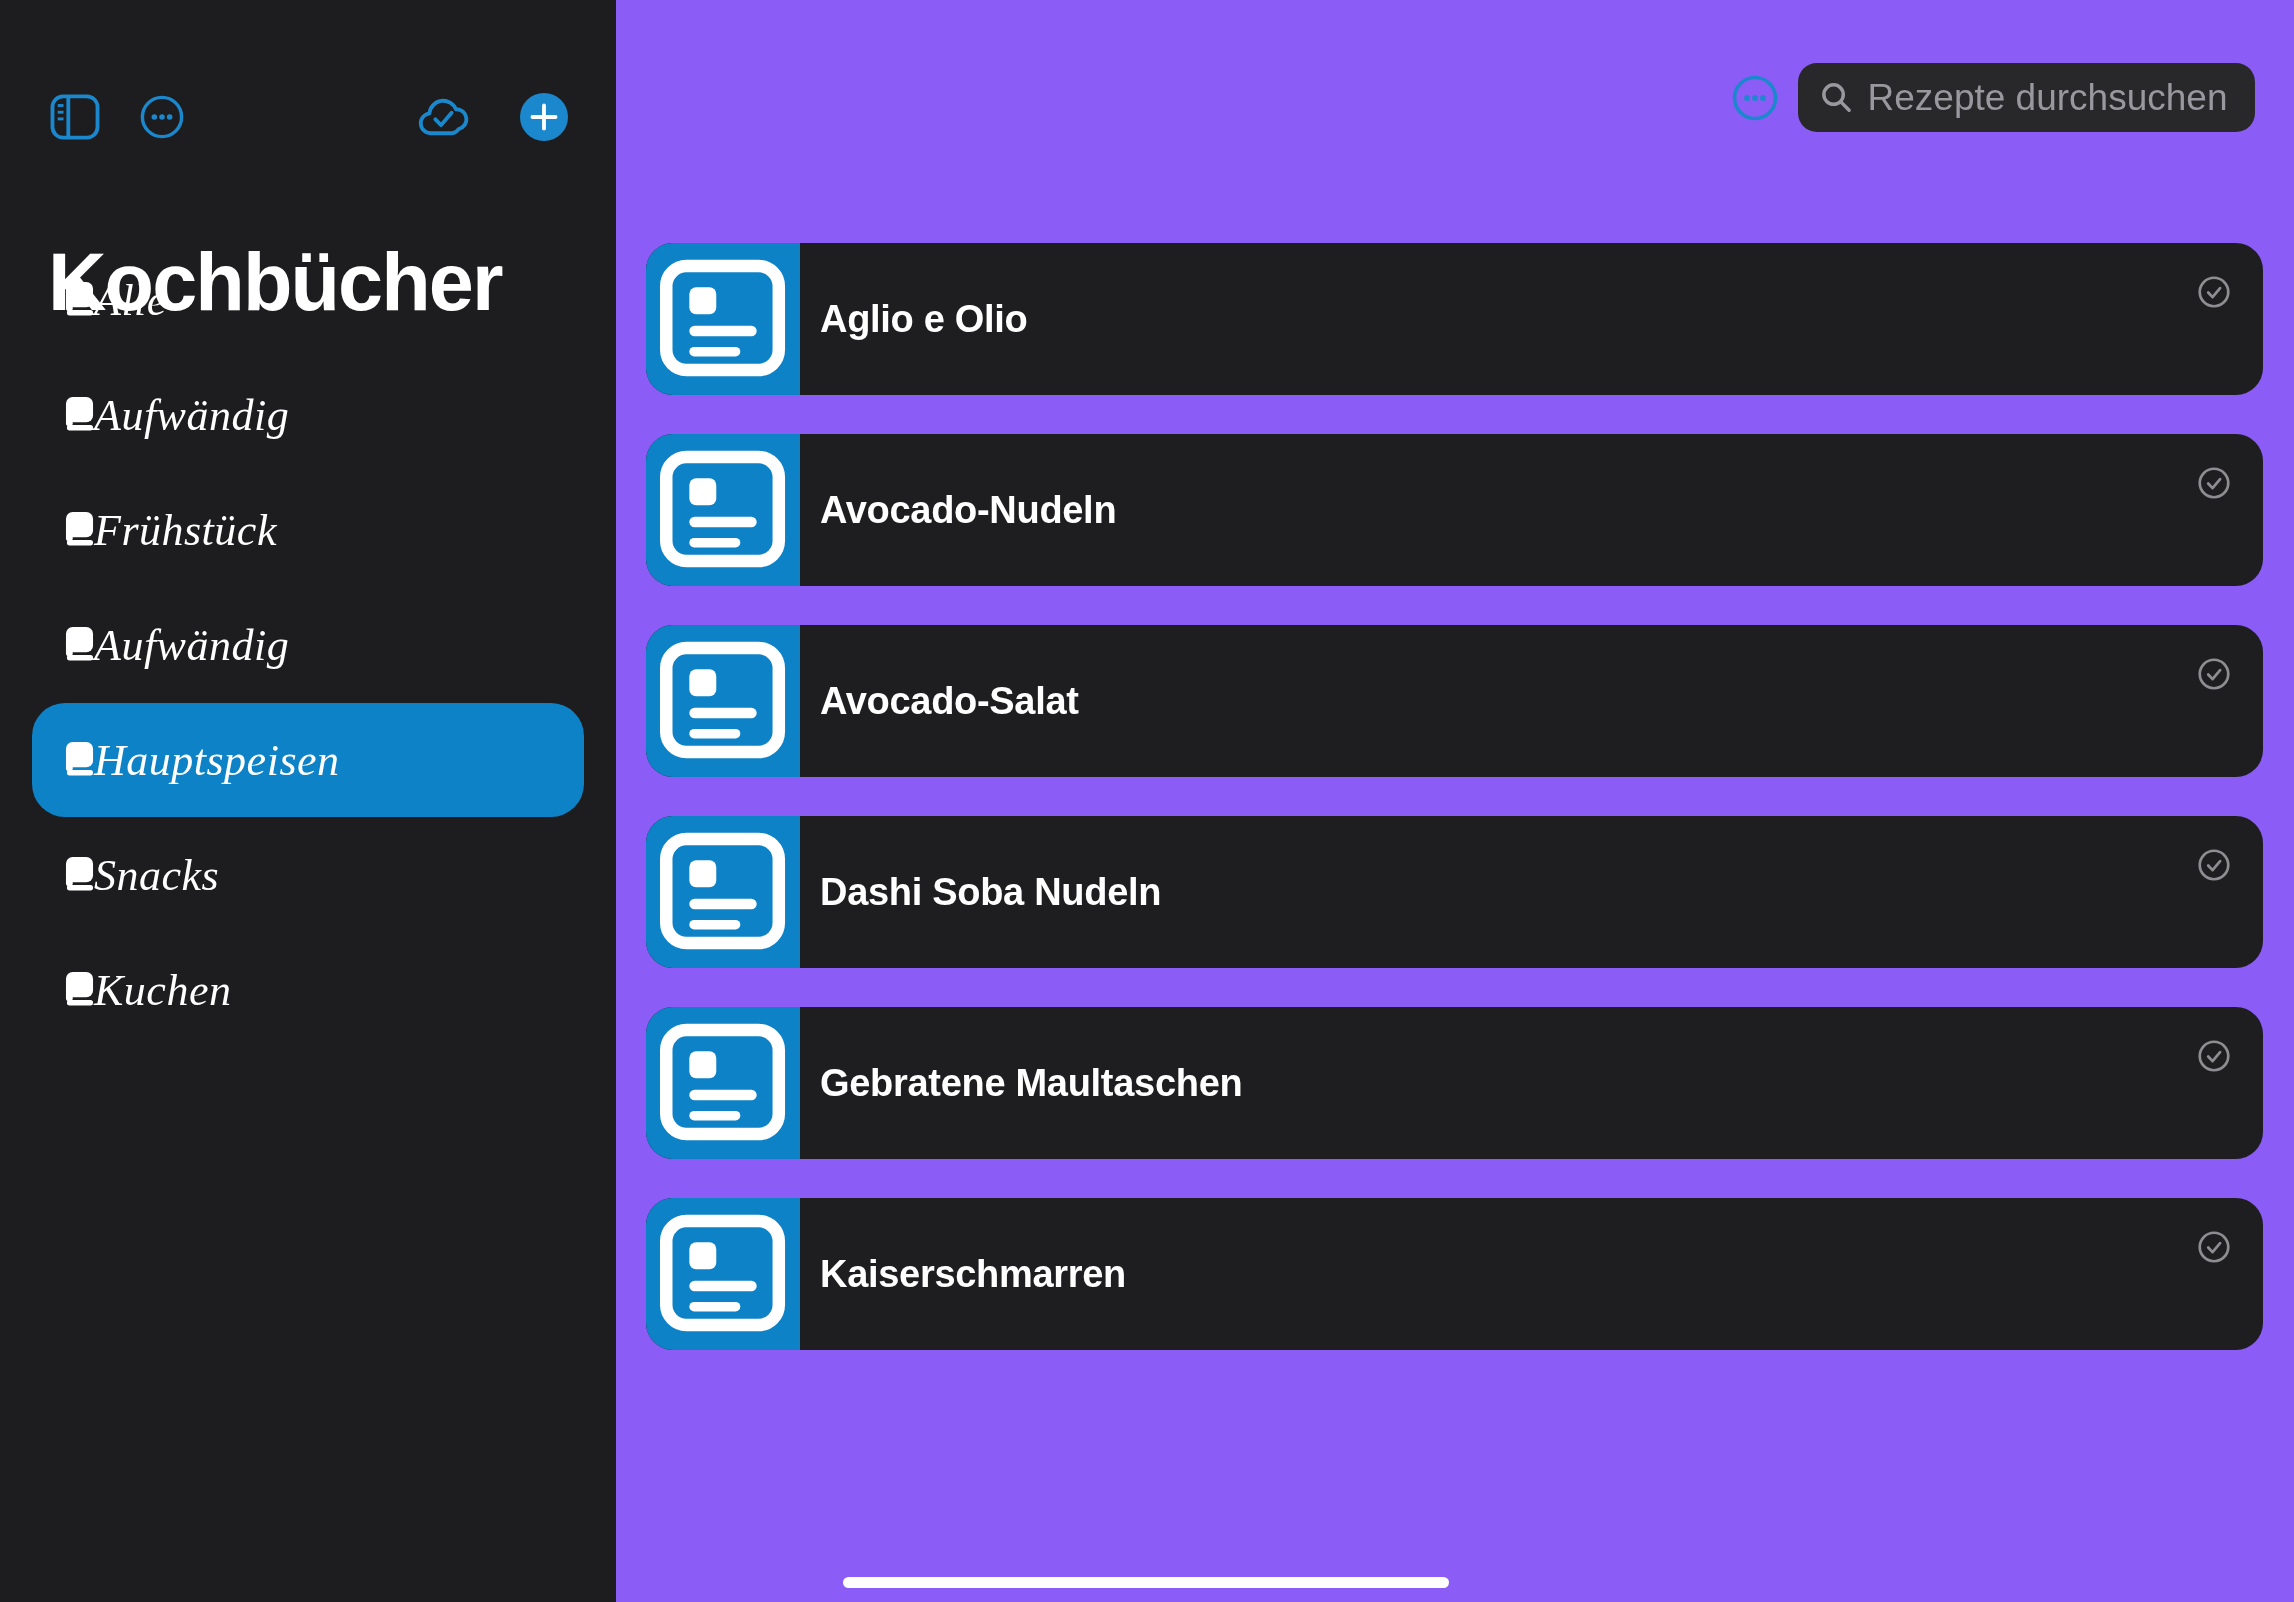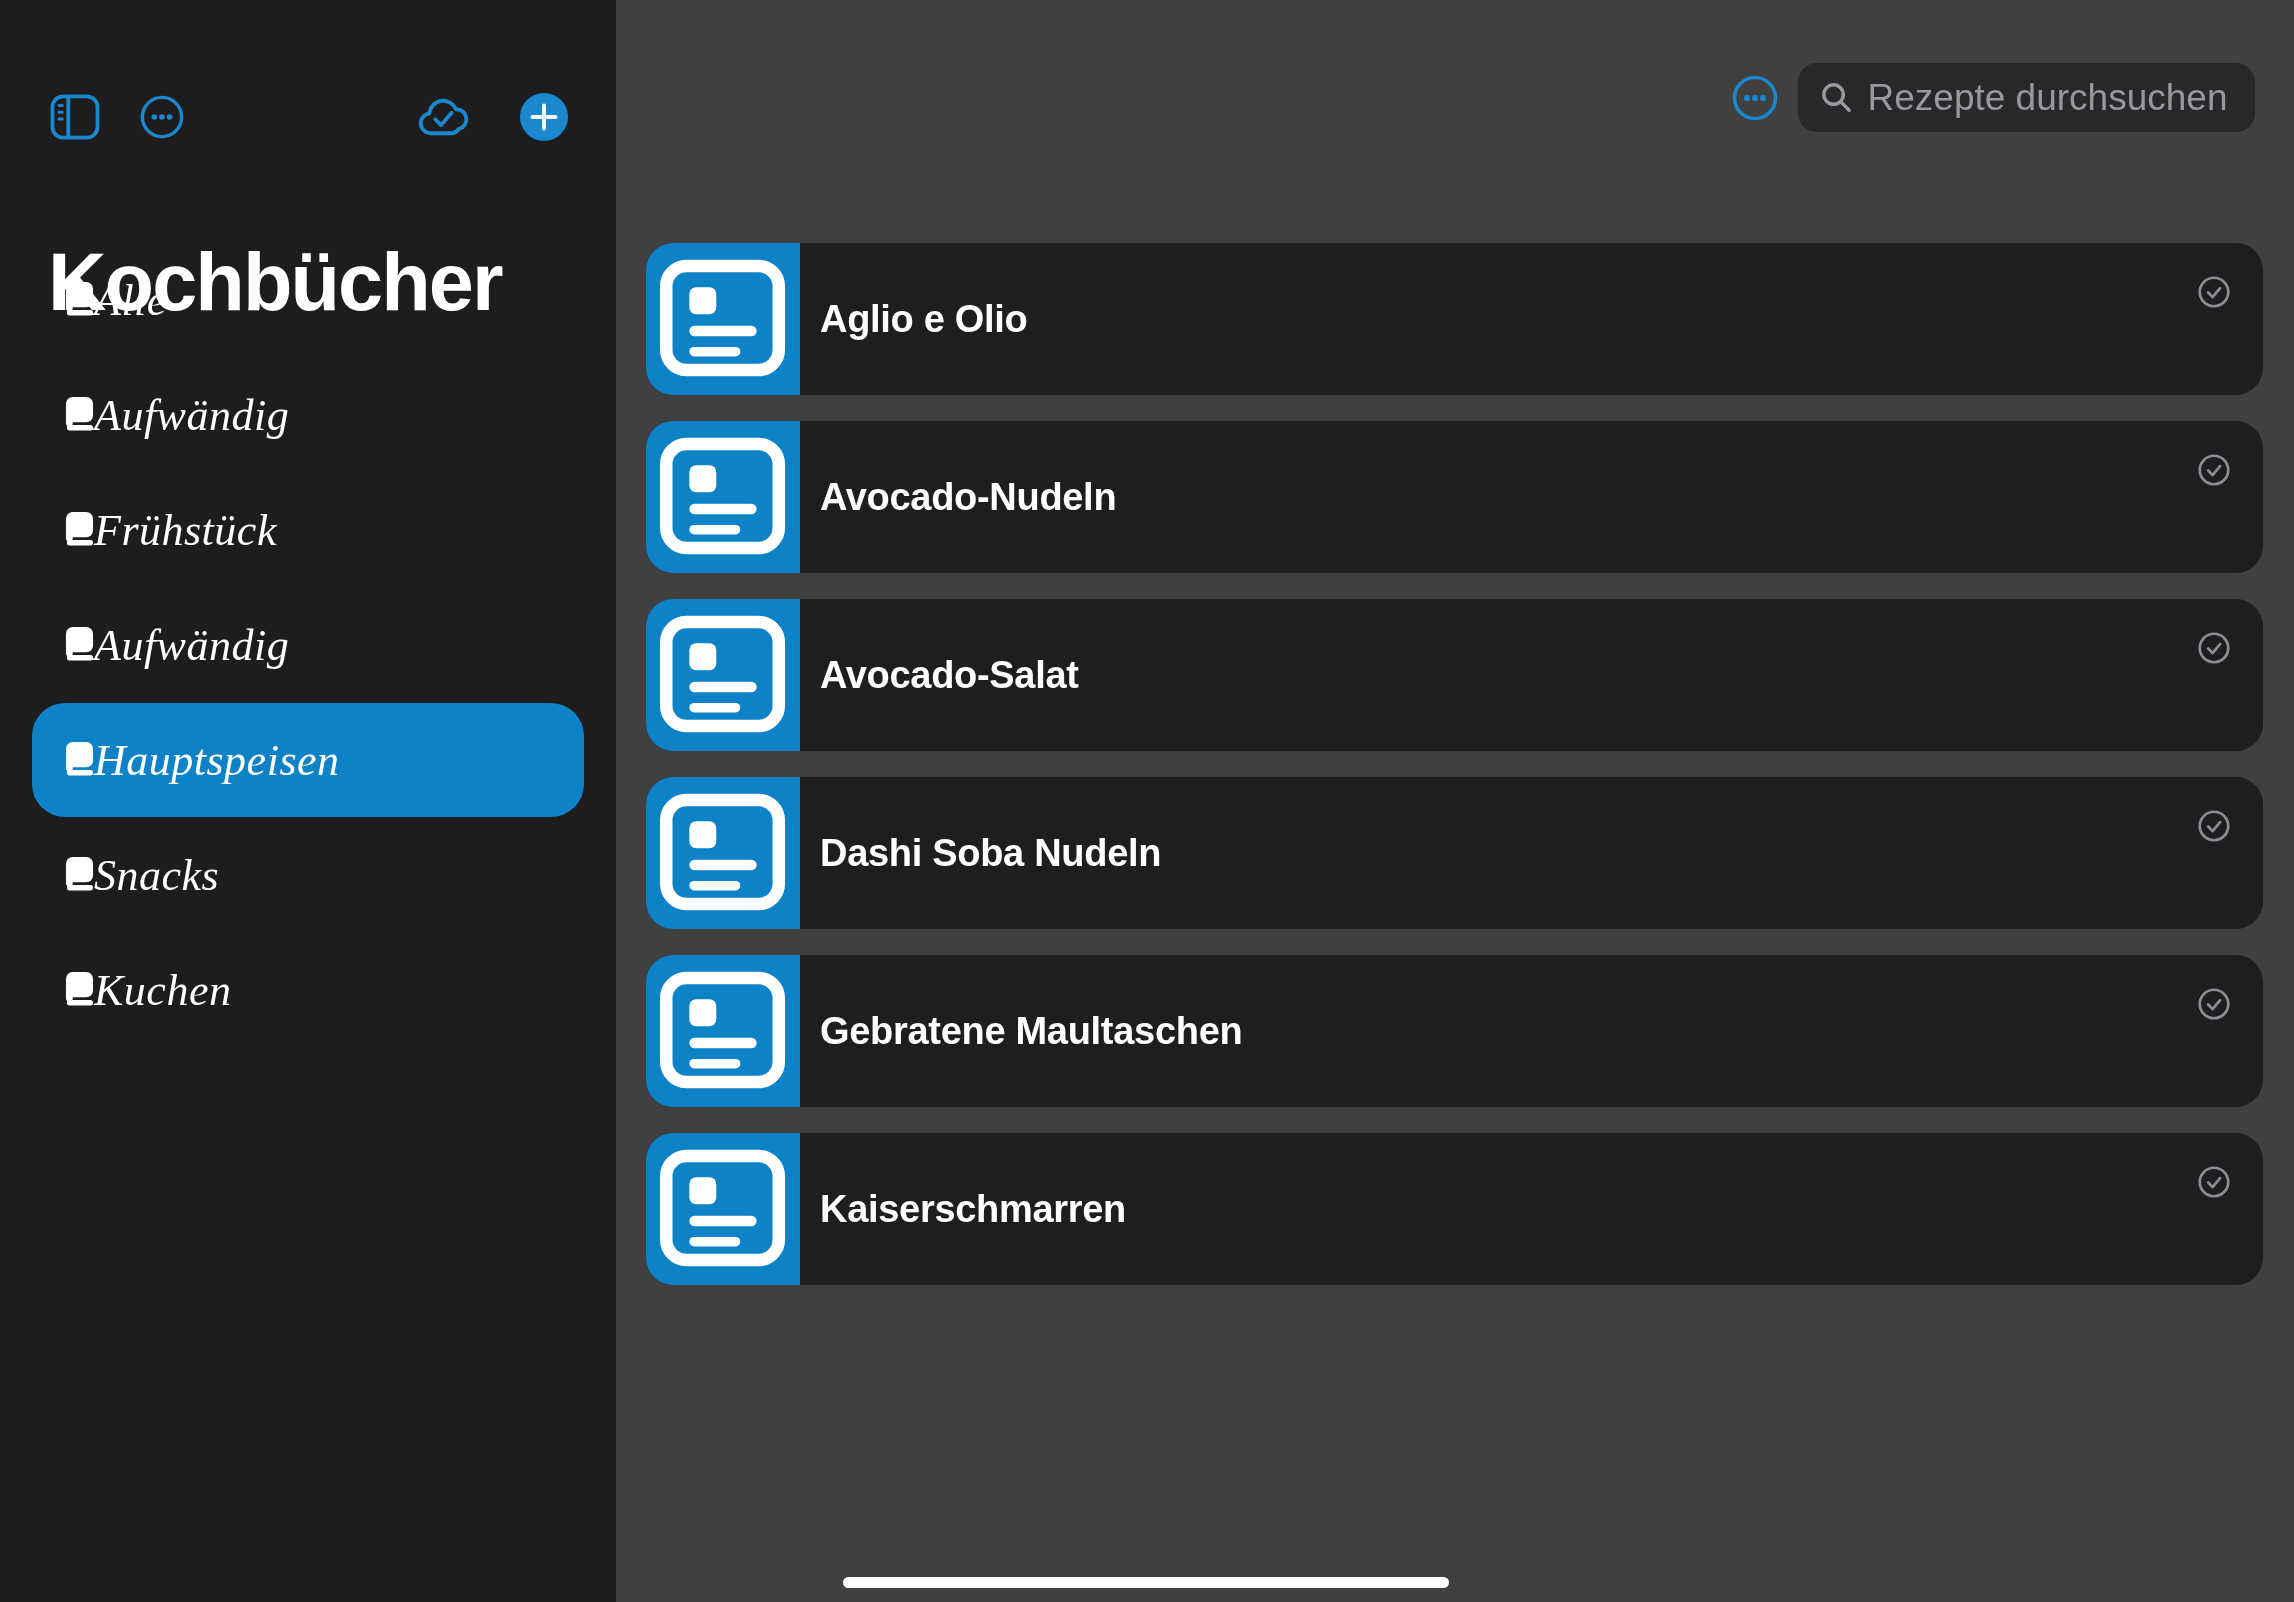--- a/index.html
+++ b/index.html
@@ -25,29 +25,29 @@
   .sidebar{position:absolute;left:0;top:0;width:616px;height:1602px;background:var(--sidebar-bg);}
   .sb-toolbar{position:absolute;left:0;top:92px;width:616px;height:50px;}
   .icon-btn{position:absolute;background:none;border:none;padding:0;cursor:pointer;}
   .sb-title{position:absolute;left:48px;top:188px;font-size:81px;font-weight:700;color:#fff;letter-spacing:-1.9px;line-height:1;}
   .sb-nav{position:absolute;left:0;top:243px;width:616px;}
   .sb-item{height:114px;margin:0 32px 1px 32px;display:flex;align-items:center;padding-left:33px;border-radius:33px;}
   .sb-item.selected{background:var(--accent);}
   .sb-item .book{flex:0 0 29px;}
   .sb-item .lbl{color:#fff;font-family:"Liberation Serif", serif;font-style:italic;font-size:44px;letter-spacing:0.5px;}
   
-  .main{position:absolute;left:616px;top:0;width:1678px;height:1602px;background:#404040;}
+  .main{position:absolute;left:616px;top:0;width:1678px;height:1602px;background:#8b5cf6;}
   .main-ellipsis{left:1116px;top:75px;width:46px;height:46px;}
   .search{position:absolute;left:1182px;top:63px;width:457px;height:69px;background:#28282a;border-radius:19px;display:flex;align-items:center;}
   .search svg{margin-left:21px;flex:0 0 auto;}
   .search input{background:transparent;border:none;outline:none;color:#fff;font-size:37px;margin-left:11.5px;width:365px;font-family:"Liberation Sans", sans-serif;}
   .search input::placeholder{color:#98989e;opacity:1;}
   .main-title{position:absolute;left:39px;top:188px;font-size:81px;font-weight:700;color:#fff;letter-spacing:-1.9px;line-height:1;}
   .recipe-list{position:absolute;left:30px;top:243px;width:1617px;}
-  .row{position:relative;height:152px;margin-bottom:26px;background:var(--row-bg);border-radius:27px;}
+  .row{position:relative;height:152px;margin-bottom:39px;background:var(--row-bg);border-radius:27px;}
   .thumb{position:absolute;left:0;top:0;width:154px;height:152px;background:var(--accent);border-radius:27px 0 0 27px;}
   .row .name{position:absolute;left:174px;top:0;height:152px;display:flex;align-items:center;color:#fff;font-size:38px;font-weight:600;letter-spacing:-0.3px;}
   .row .check{position:absolute;left:1552px;top:33px;width:32px;height:32px;}
   
   .home-indicator{position:absolute;left:843px;top:1577px;width:606px;height:10.6px;border-radius:5.8px;background:#fff;}
 </style>
 </head>
 <body>
 
 <div class="top-dots">

